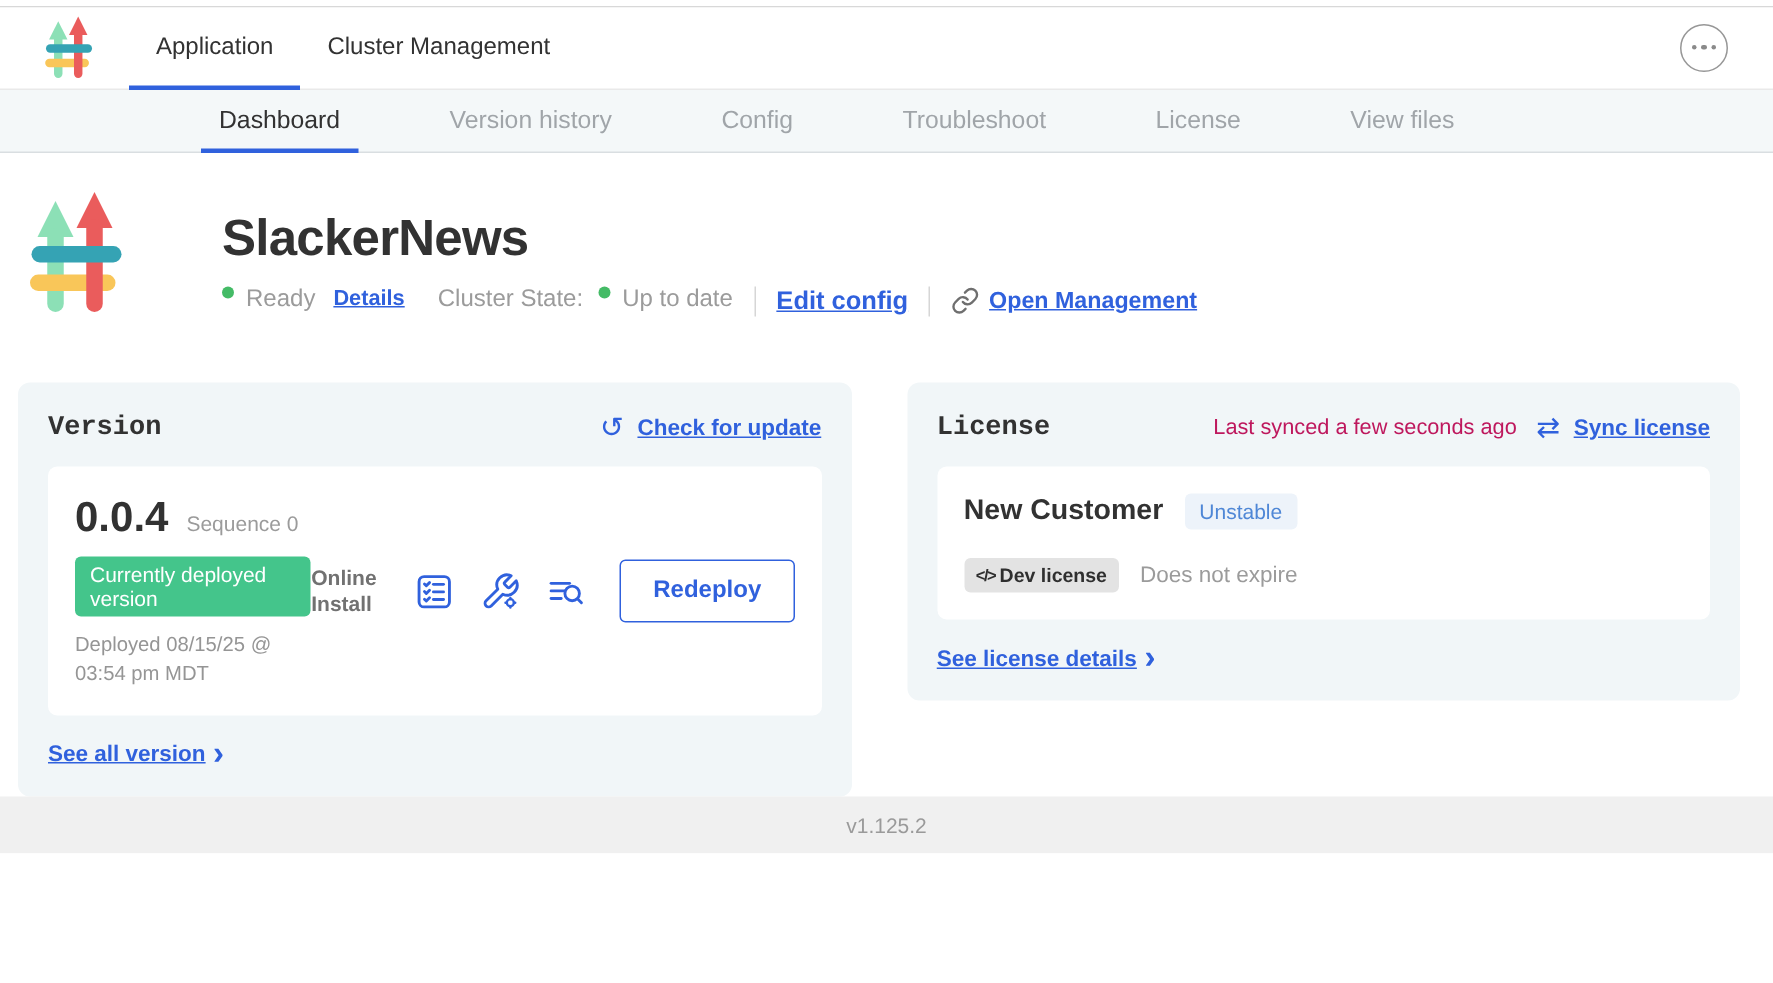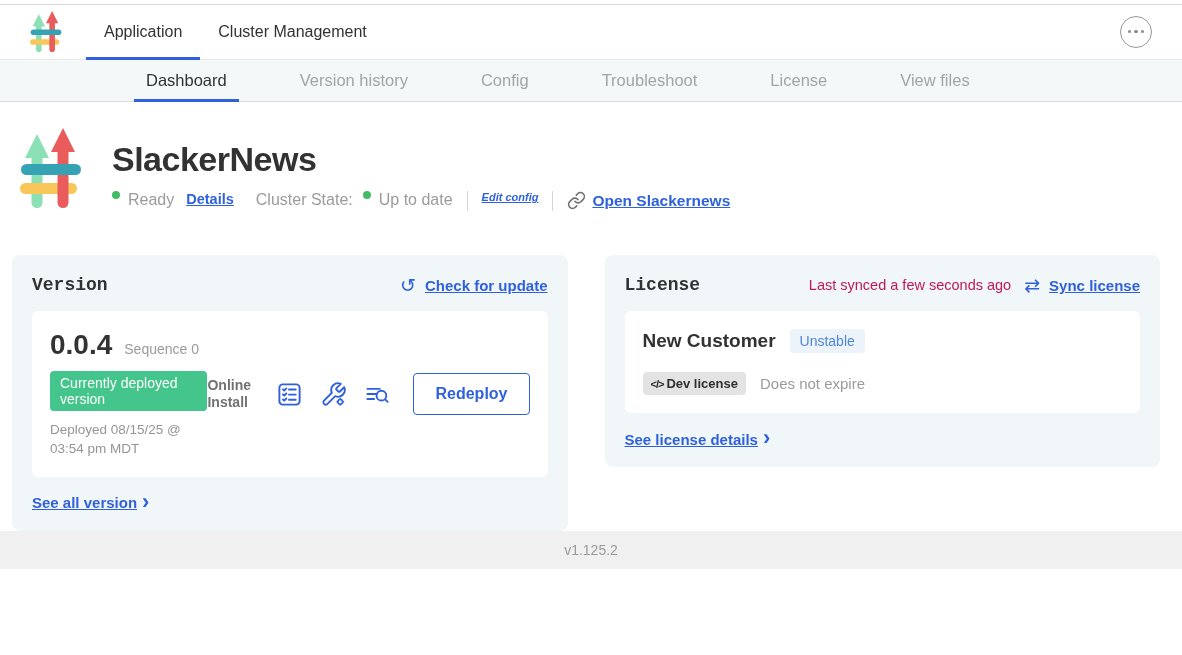--- a/index.html
+++ b/index.html
@@ -18,31 +18,31 @@
   .menu-btn { margin-left:auto; align-self:center; width:32px; height:32px; border-radius:50%; border:1px solid #979797; background:#fff; display:flex; align-items:center; justify-content:center; gap:3px; cursor:pointer; }
   .menu-btn .dot { width:3.5px; height:3.5px; border-radius:50%; background:#8a8a8a; }
 
   
   .secondary-nav { height:48px; background:#f4f8f9; border-bottom:1px solid #d9dee1; display:flex; padding-left:134px; gap:49px; }
   .snav-item { display:flex; align-items:center; padding:0 12px; font-size:16.5px; color:#a0a5a9; position:relative; cursor:pointer; white-space:nowrap; }
   .snav-item.active { color:#323232; font-weight:500; }
   .snav-item.active::after { content:""; position:absolute; left:0; right:0; bottom:-1px; height:3px; background:#3061dd; }
 
   
-  .app-hero { display:flex; padding:24px 20px 0 20px; }
+  .app-hero { display:flex; padding:24px 20px 0 20px;gap:36px; }
   .logo-lg { margin-top:0; flex:none; }
   .hero-text { margin-left:30px; }
   .app-title { font-size:34px; font-weight:700; color:#323232; margin-top:14px; letter-spacing:-0.5px; }
   .status-row { display:flex; align-items:flex-start; margin-top:12px; font-size:16px; color:#9b9b9b; }
   .gdot { width:8px; height:8px; border-radius:50%; background:#44bb66; margin-right:8px; flex:none; }
   .link { color:#3061dd; text-decoration:underline; cursor:pointer; }
   .details-link { font-size:14.5px; font-weight:700; margin-left:12px; }
   .cluster-label { margin-left:22px; margin-right:10px; }
   .vdiv { width:1px; height:20px; background:#d6d6d6; margin:0 14px; }
-  .cfg-link { font-size:11px; font-weight:600;font-style:italic; }
+  .cfg-link { font-size:17px; font-weight:600; }
   .open-link { font-size:15.5px; font-weight:600; display:flex; align-items:center; gap:6px; }
   .open-link .chain { color:#6f6f6f; display:flex; }
 
   
   .cards { display:flex; gap:37px; padding:44px 22px 0 12px; align-items:flex-start; }
   .card { flex:1; background:#f1f6f8; border-radius:8px; padding:20px 20px 18px; }
   .card-head { display:flex; align-items:center; margin-bottom:16px; }
   .card-title { font-size:18px; font-weight:700; color:#323232;font-family:Liberation Mono, monospace; }
   .head-right { margin-left:auto; display:flex; align-items:center; gap:9px; }
   .glyph-icon { color:#3061dd; font-family:"DejaVu Sans", sans-serif; font-size:19px; line-height:1; }
@@ -162,21 +162,21 @@
           <span class="vdiv"></span>
           <span class="link cfg-link">Edit config</span>
           <span class="vdiv"></span>
           <span class="link open-link">
             <span class="chain">
               <svg width="19" height="19" viewBox="0 0 24 24" fill="none" stroke="#6f6f6f" stroke-width="2" stroke-linecap="round" stroke-linejoin="round">
                   <path d="M10 13a5 5 0 0 0 7.54.54l3-3a5 5 0 0 0-7.07-7.07l-1.72 1.71"></path>
                   <path d="M14 11a5 5 0 0 0-7.54-.54l-3 3a5 5 0 0 0 7.07 7.07l1.71-1.71"></path>
                 </svg>
             </span>
-            <span>Open Slackernews</span>
+            <span>Open Management</span>
           </span>
         </div>
       </div>
     </section>
 
     <section class="cards">
 
       <div class="card">
         <div class="card-head">
           <span class="card-title">Version</span>

